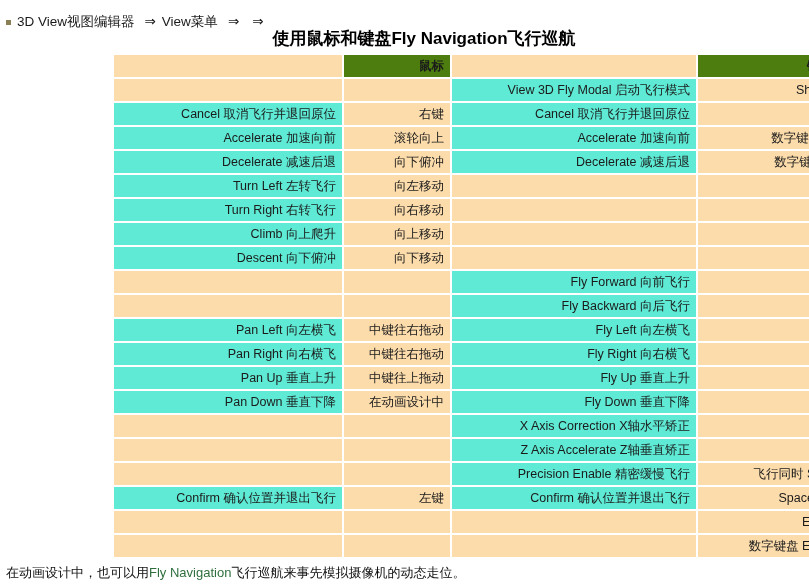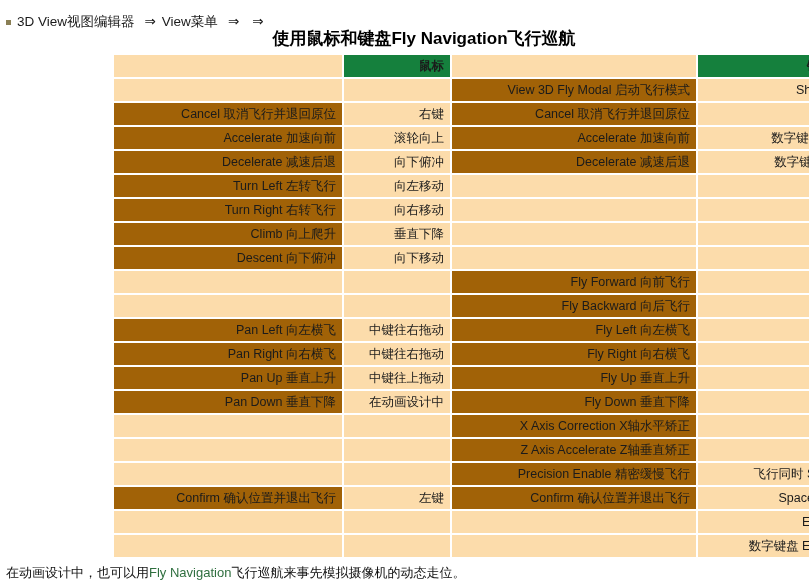--- a/index.html
+++ b/index.html
@@ -84,22 +84,22 @@
     overflow: hidden;
     color: #1b1b1b;
   }
   .col-a { width: 228px; }
   .col-b { width: 106px; }
   .col-c { width: 244px; }
   .col-d { width: 140px; }
 
   
   .fill-light  { background: #fcdcab; }
-  .fill-dark   { background: #a16207; margin-left: 43px; }
-  .fill-header { background: #15803d; font-weight: bold; color: #1b1b1b; }
+  .fill-dark   { background: #5eead4; margin-left: 43px; }
+  .fill-header { background: #4d7c0f; font-weight: bold; color: #1b1b1b; }
 
   
   .footer-note {
     position: absolute;
     left: 6px;
     top: 564px;
     font-size: 13px;
     line-height: 18px;
     white-space: nowrap;
     color: #111111;
@@ -169,21 +169,21 @@
           <td class="fill-light"></td>
         </tr>
         <tr>
           <td class="fill-dark">Turn Right 右转飞行</td>
           <td class="fill-light">向右移动</td>
           <td class="fill-light"></td>
           <td class="fill-light"></td>
         </tr>
         <tr>
           <td class="fill-dark">Climb 向上爬升</td>
-          <td class="fill-light">垂直下降</td>
+          <td class="fill-light">向上移动</td>
           <td class="fill-light"></td>
           <td class="fill-light"></td>
         </tr>
         <tr>
           <td class="fill-dark">Descent 向下俯冲</td>
           <td class="fill-light">向下移动</td>
           <td class="fill-light"></td>
           <td class="fill-light"></td>
         </tr>
         <tr>

